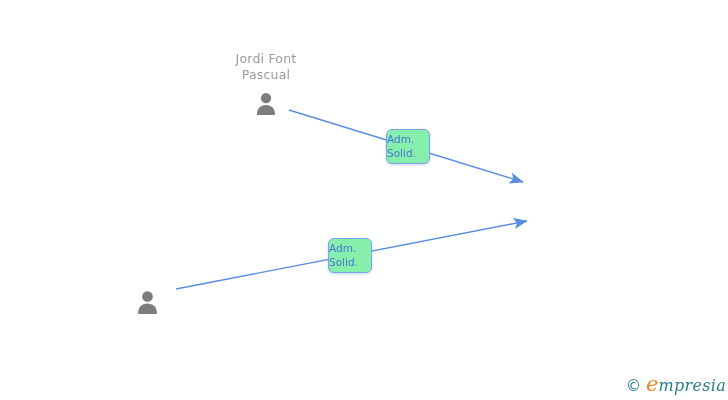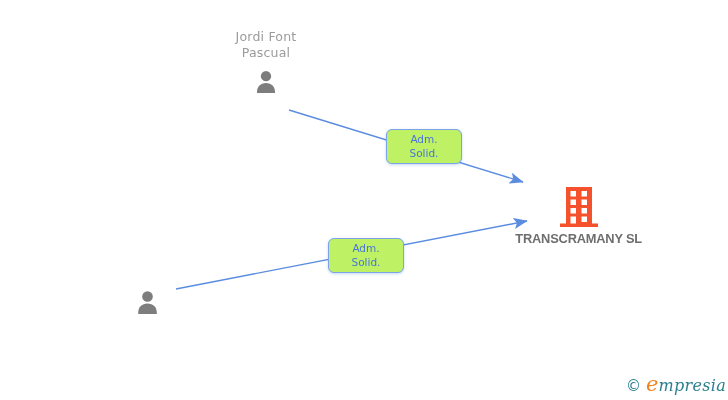--- a/index.html
+++ b/index.html
@@ -10,40 +10,40 @@
   .edges-svg{position:absolute;left:0;top:0;width:728px;height:400px;z-index:1;}
   .edges-svg line{stroke:var(--arrow);stroke-width:1.4;}
   .arrowhead{fill:var(--arrow);}
 
   .node{position:absolute;display:flex;flex-direction:column;align-items:center;z-index:2;}
   .person-name{
     color:var(--person-name);font-size:12.5px;line-height:15.5px;text-align:center;
     letter-spacing:0.2px;white-space:nowrap;
   }
   .person-icon svg{display:block;fill:var(--person-icon);}
-  .node-jordi{left:204px;top:29px;width:124px;}
+  .node-jordi{left:204px;top:51px;width:124px;}
   .node-jordi .person-icon{margin-top:8px;}
   .node-sergi{left:85px;top:288px;width:124px;}
   .node-sergi .person-name{margin-top:6px;}
 
   .node-company{left:499px;top:187px;width:160px;}
   .company-name{
     margin-top:4px;color:var(--company-name);font-weight:bold;font-size:13.5px;
     letter-spacing:-0.2px;transform:scaleX(0.95);white-space:nowrap;
     font-family:"Liberation Sans",sans-serif;
   }
   .building-icon svg{display:block;}
   .building-fill{fill:var(--building);}
   .window-fill{fill:#ffffff;}
 
   .relation-label{
-    position:absolute;z-index:3;width:42px;padding:3px 16px;
-    background:#bef264;border:1.5px solid var(--label-border);border-radius:6px;
+    position:absolute;z-index:3;width:42px;padding:3px 0;
+    background:#86efac;border:1.5px solid var(--label-border);border-radius:6px;
     box-shadow:0 1px 3px rgba(90,140,224,0.35);
-    color:var(--label-text);font-size:10.5px;line-height:13.5px;text-align:center;
+    color:var(--label-text);font-size:10.5px;line-height:13.5px;text-align:left;
   }
   .label-1{left:386px;top:129px;}
   .label-2{left:328px;top:238px;}
 
   .watermark{
     position:absolute;right:2px;bottom:5px;z-index:2;
     display:flex;align-items:baseline;gap:5px;
     font-family:"DejaVu Serif","Liberation Serif",serif;
   }
   .copyright-symbol{color:var(--brand-teal);font-size:15px;font-family:"DejaVu Sans",sans-serif;}
@@ -81,37 +81,20 @@
 
   <div class="node node-sergi">
     <div class="person-icon">
       <svg width="29" height="30" viewBox="0 0 24 24">
         <circle cx="12" cy="6.6" r="4.4"></circle>
         <path d="M4.3,21 v-0.9 c0,-4.7 3.1,-7.7 7.7,-7.7 s7.7,3 7.7,7.7 V21 Z"></path>
       </svg>
     </div>
   </div>
 
-  <div class="node node-company">
-    <div class="building-icon">
-      <svg width="38" height="40" viewBox="0 0 38 40">
-        <rect class="building-fill" x="0" y="36.5" width="38" height="3.5"></rect>
-        <rect class="building-fill" x="6" y="0" width="26" height="37"></rect>
-        <rect class="window-fill" x="10.5" y="4" width="5.5" height="5.5"></rect>
-        <rect class="window-fill" x="21.5" y="4" width="5.5" height="5.5"></rect>
-        <rect class="window-fill" x="10.5" y="12.5" width="5.5" height="5.5"></rect>
-        <rect class="window-fill" x="21.5" y="12.5" width="5.5" height="5.5"></rect>
-        <rect class="window-fill" x="10.5" y="21" width="5.5" height="5.5"></rect>
-        <rect class="window-fill" x="21.5" y="21" width="5.5" height="5.5"></rect>
-        <rect class="window-fill" x="21.5" y="29.5" width="5.5" height="5.5"></rect>
-        <rect class="window-fill" x="10.5" y="29.5" width="5.5" height="7"></rect>
-      </svg>
-    </div>
-    <div class="company-name">TRANSCRAMANY SL</div>
-  </div>
 
   <div class="relation-label label-1">
     <div>Adm.</div>
     <div>Solid.</div>
   </div>
 
   <div class="relation-label label-2">
     <div>Adm.</div>
     <div>Solid.</div>
   </div>

